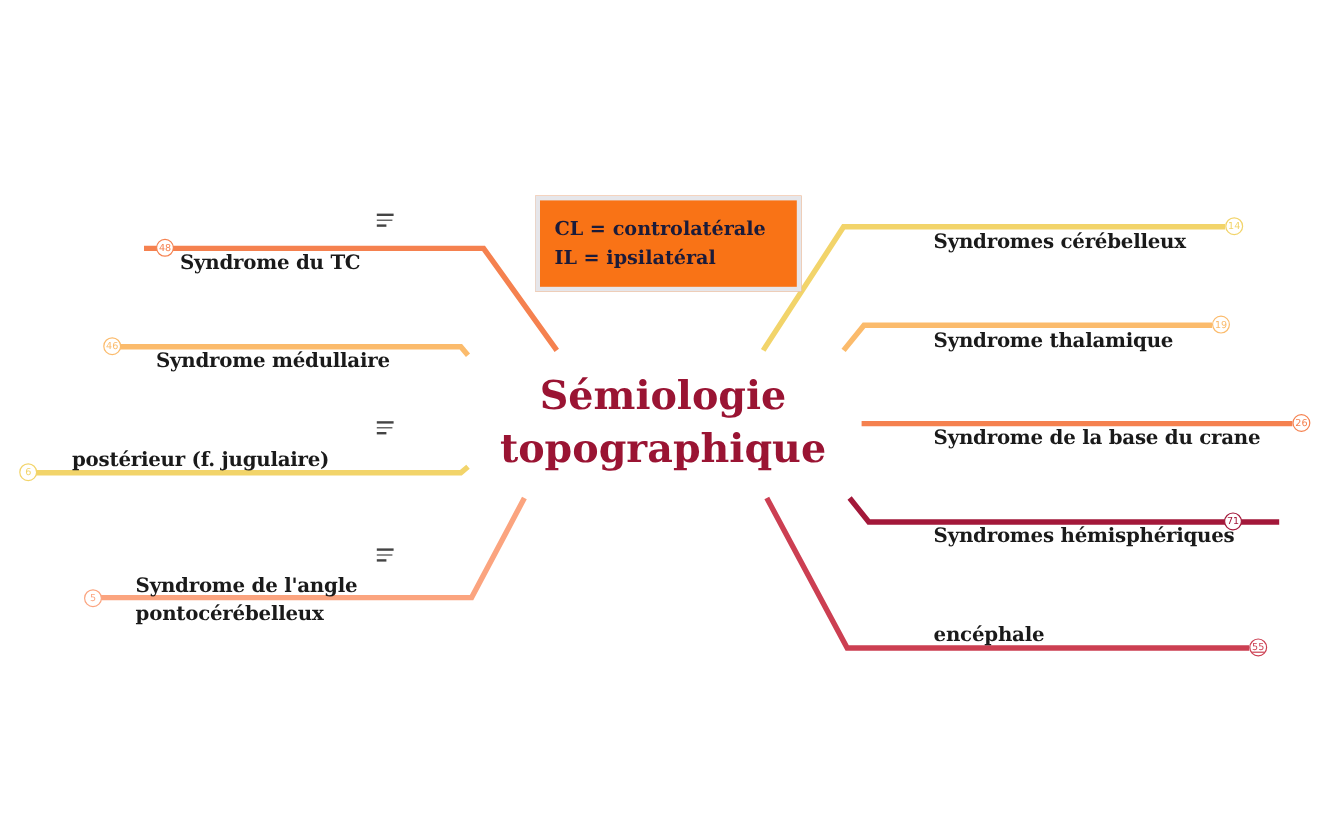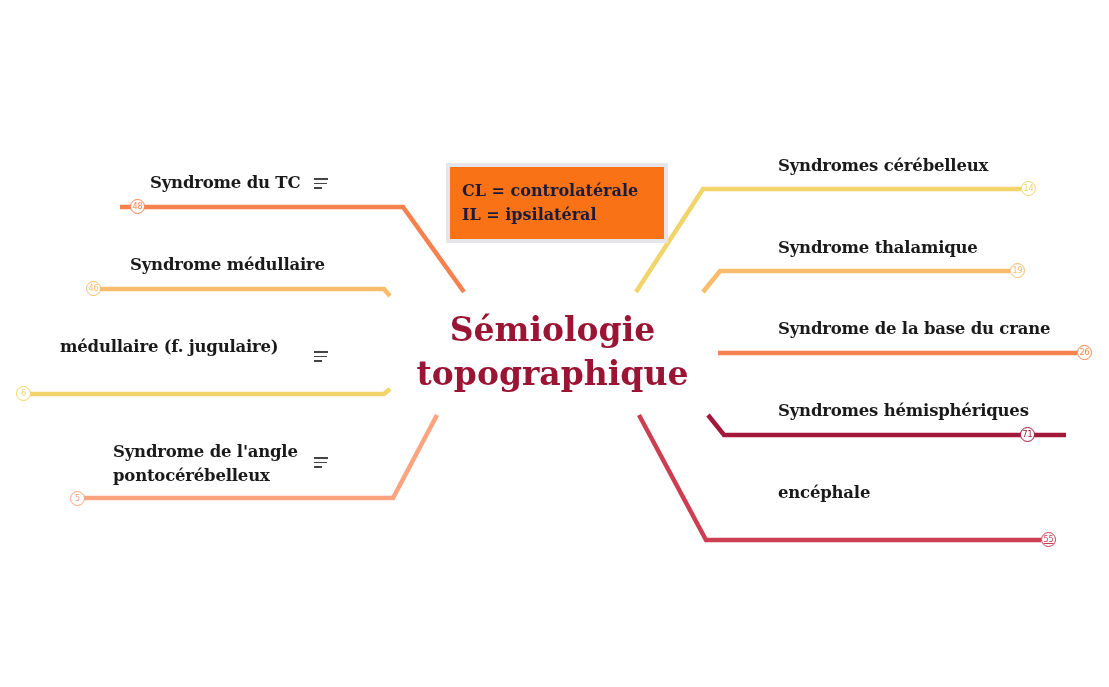--- a/index.html
+++ b/index.html
@@ -1,20 +1,20 @@
 <!DOCTYPE html>
 <html><head>
 <meta charset="utf-8">
 <style>
   html, body { margin: 0; padding: 0; background: #ffffff; }
   body { width: 1109px; height: 687px; position: relative; overflow: hidden;
          font-family: "DejaVu Serif", "Liberation Serif", serif; }
   svg.lines { position: absolute; left: 0; top: 0; width: 1109px; height: 687px; }
   .topic { position: absolute; font-weight: bold; font-size: 16.5px; color: #1a1a1a;
-           line-height: 24px; letter-spacing: -0.2px; cursor: pointer; white-space: nowrap; }
+           line-height: 24px; letter-spacing: -0.2px; cursor: pointer; white-space: nowrap; margin-top: 36px; }
   .topic span { display: block; }
   .notes-icon { position: absolute; width: 14px; height: 12px; cursor: pointer; }
   .notes-icon i { display: block; height: 1.6px; background: #444; margin-bottom: 3px; }
   .notes-icon i:nth-child(1) { width: 14px; }
   .notes-icon i:nth-child(2) { width: 13px; }
   .notes-icon i:nth-child(3) { width: 8px; }
   .badge { position: absolute; width: 13px; height: 13px; border-radius: 50%; border: 1.3px solid;
            background: #fff; font-family: "DejaVu Sans", "Liberation Sans", sans-serif; font-size: 8px;
            line-height: 13px; text-align: center; box-sizing: content-box; cursor: pointer; }
   .central { position: absolute; left: 400px; top: 308px; width: 305px; text-align: center;
@@ -68,21 +68,21 @@
     <i></i>
   </div>
 <div class="badge" style="left:106px; top:199px; color:#f5814f; border-color:#f5814f;margin-left:24px;">48</div>
 
 <div class="topic" style="left:130px; top:253px;">
   <span>Syndrome médullaire</span>
 </div>
 <div class="badge" style="left:86px; top:281px; color:#fbbb6c; border-color:#fbbb6c;">46</div>
 
 <div class="topic" style="left:60px; top:335px;">
-  <span>médullaire (f. jugulaire)</span>
+  <span>postérieur (f. jugulaire)</span>
 </div>
 <div class="notes-icon" style="left:314px; top:351px;">
     <i></i>
     <i></i>
     <i></i>
   </div>
 <div class="badge" style="left:16px; top:386px; color:#f2d46a; border-color:#f2d46a;">6</div>
 
 <div class="topic" style="left:113px; top:440px;">
   <span>Syndrome de l'angle</span>

